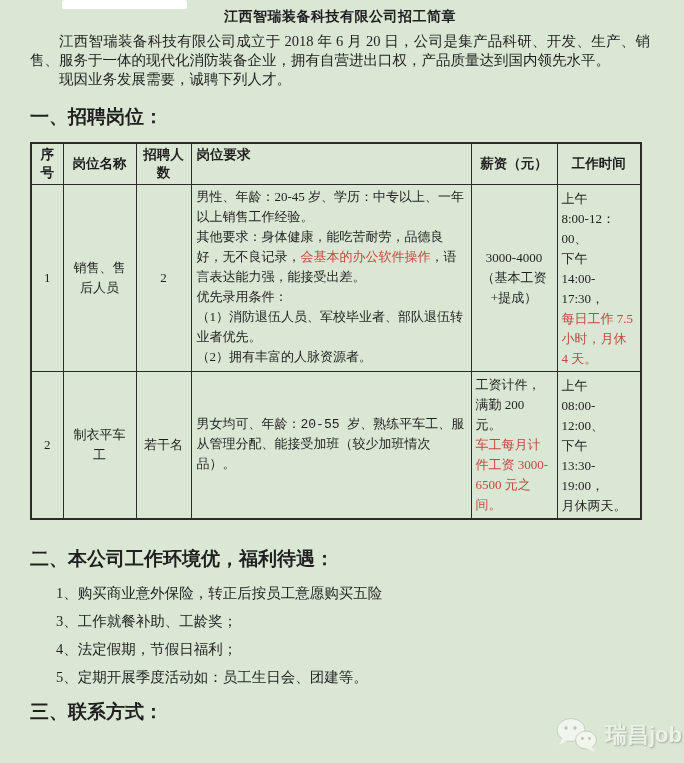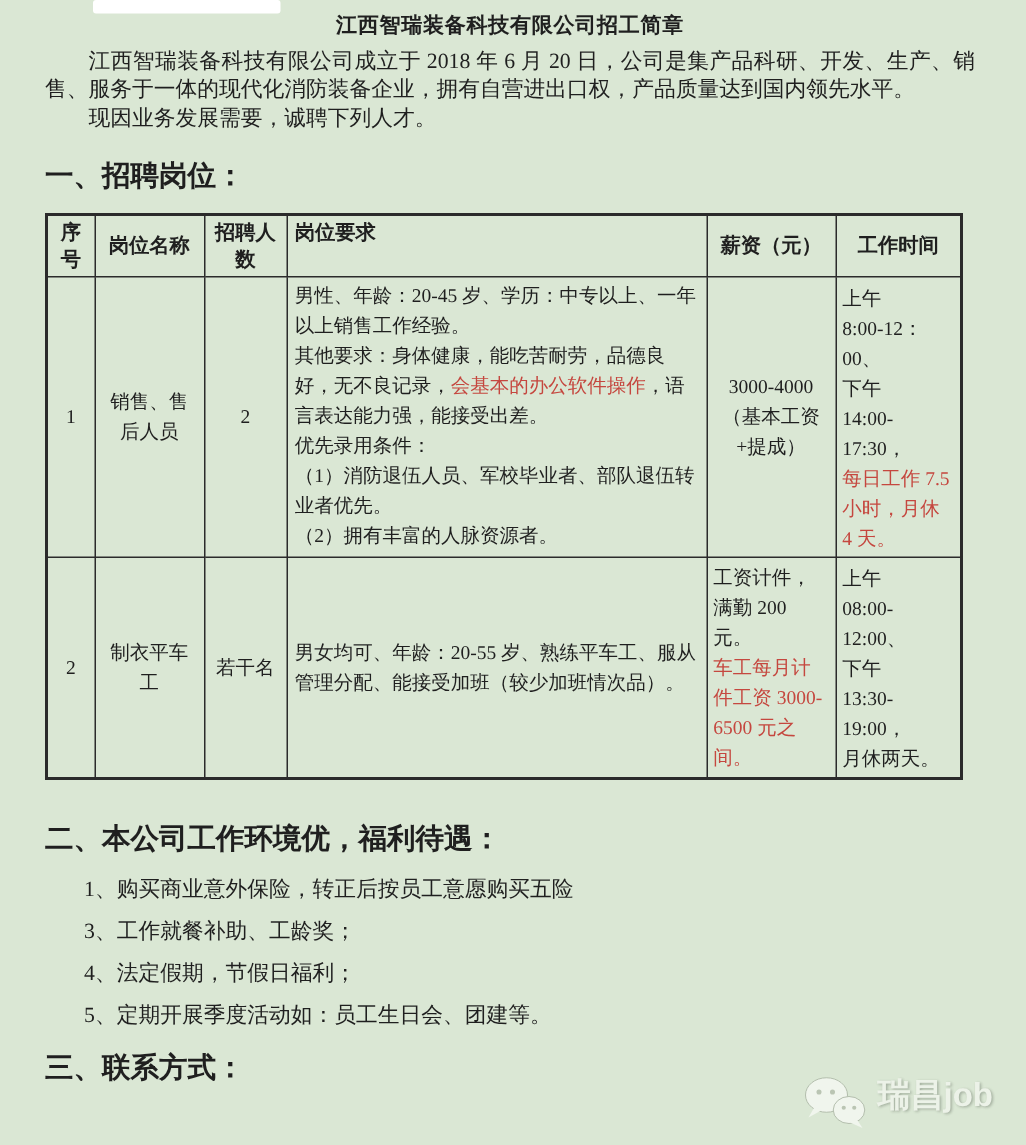--- a/index.html
+++ b/index.html
@@ -77,22 +77,22 @@
   }
   
   .sec2-heading{margin-top:26px;margin-bottom:12px;}
   .benefit-item{
     font-size:14.5px;line-height:19px;
     padding-left:26px;margin-bottom:9px;
   }
   .sec3-heading{margin-top:12px;margin-bottom:4px;}
   
   .watermark{
-    position:absolute;right:22px;bottom:8px;
-    display:flex;align-items:flex-start;gap:6px;
+    position:absolute;right:2px;bottom:8px;
+    display:flex;align-items:center;gap:6px;
     opacity:.95;
   }
   .wm-icon{width:44px;height:40px;}
   .wm-label{
     font-family:"Liberation Sans", sans-serif;
     font-size:22px;font-weight:bold;
     color:#eef3ea;
     text-shadow:1px 1px 2px rgba(110,120,105,.55);
   }
 </style>
@@ -148,21 +148,21 @@
               <div class="rt-line"><span>下午</span></div>
               <div class="rt-line"><span>14:00-17:30，</span></div>
               <div class="rt-line"><span class="red-text">每日工作 7.5 小时，月休 4 天。</span></div>
             </div>
         </td>
       </tr>
       <tr class="row-2">
         <td class="c-no">2</td>
         <td class="c-title">制衣平车工</td>
         <td class="c-count">若干名</td>
-        <td class="c-req" style="vertical-align:middle;">
+        <td class="c-req" style="vertical-align:middle;font-family:Liberation Mono, monospace;">
           <div>
               <div class="rt-line"><span>男女均可、年龄：20-55 岁、熟练平车工、服从管理分配、能接受加班（较少加班情次品）。</span></div>
             </div>
         </td>
         <td class="c-sal sal-left">
           <div>
               <div class="rt-line"><span>工资计件，满勤 200 元。</span></div>
               <div class="rt-line"><span class="red-text">车工每月计件工资 3000-6500 元之间。</span></div>
             </div>
         </td>

